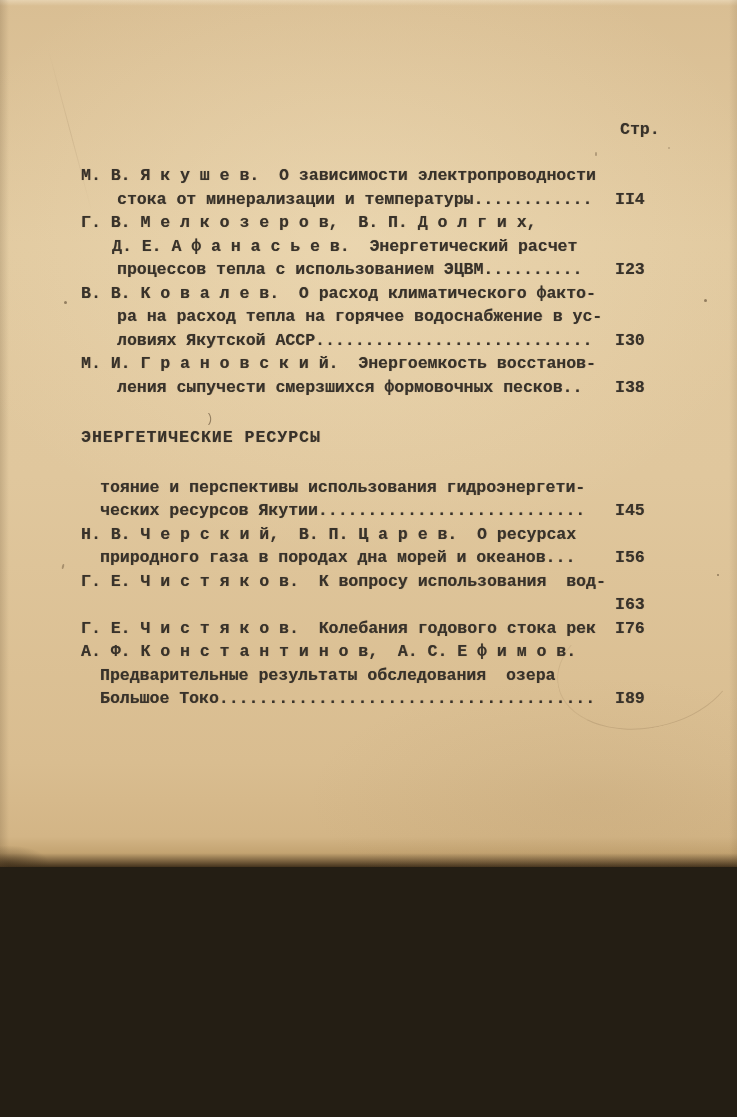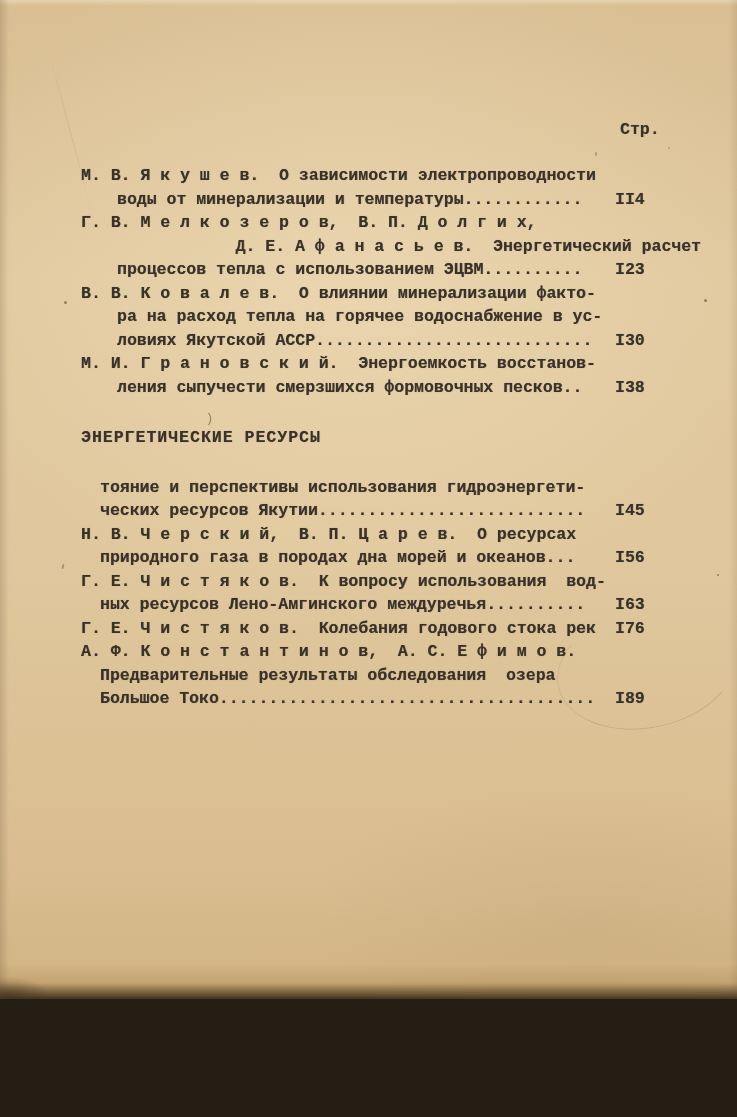--- a/index.html
+++ b/index.html
@@ -1,18 +1,18 @@
 <!DOCTYPE html>
 <html><head>
 <meta charset="utf-8">
 <style>
   html,body{margin:0;padding:0;background:#241e14;}
   .paper{
     position:relative;
-    width:737px;height:999px;
+    width:737px;height:867px;
     overflow:hidden;
     font-family:"Liberation Mono","DejaVu Sans Mono",monospace;
     font-weight:700;
     color:#38322a;
     background-image:
       radial-gradient(90% 55% at 48% 28%, rgba(248,233,200,0.38) 0%, rgba(248,233,200,0) 65%),
       radial-gradient(55% 20% at 80% 92%, rgba(150,120,80,0.10), rgba(150,120,80,0) 70%),
       radial-gradient(60px 26px at 1% 99.6%, rgba(60,45,25,0.50), rgba(60,45,25,0) 70%),
       linear-gradient(90deg, rgba(100,78,48,0.22) 0px, rgba(100,78,48,0) 9px, rgba(100,78,48,0) 729px, rgba(100,78,48,0.12) 737px),
       linear-gradient(180deg, rgba(255,248,230,0.35) 0px, rgba(255,248,230,0) 6px),
@@ -26,21 +26,21 @@
   .toc{
     position:absolute; left:81px; top:164px; width:620px;
     font-size:16.5px;
   }
   .line{
     position:relative;
     line-height:23.5px; height:23.5px;
     white-space:pre;
   }
   .i1{ padding-left:36px; }  
-  .i2{ padding-left:31px;text-align:right; }  
+  .i2{ padding-left:31px; }  
   .i1b{ padding-left:19px; } 
   .pnum{
     position:absolute; left:534px; top:0; white-space:pre;text-align:center;
   }
   .heading{
     margin:27px 0 26px 0;
     text-align:left;
     letter-spacing:1px;
     line-height:23.5px; height:23.5px;
     white-space:pre;
@@ -75,38 +75,38 @@
 </head>
 <body>
 
 <div class="paper">
 
   <div class="str-label ink">Стр.</div>
 
   <div class="toc ink">
 
     <div class="line"><span>М. В. Я к у ш е в.  О зависимости электропроводности</span></div>
-    <div class="line i1"><span>воды от минерализации и температуры............</span><span class="pnum">II4</span></div>
+    <div class="line i1"><span>стока от минерализации и температуры............</span><span class="pnum">II4</span></div>
     <div class="line"><span>Г. В. М е л к о з е р о в,  В. П. Д о л г и х,</span></div>
     <div class="line i2"><span>Д. Е. А ф а н а с ь е в.  Энергетический расчет</span></div>
     <div class="line i1"><span>процессов тепла с использованием ЭЦВМ..........</span><span class="pnum">I23</span></div>
-    <div class="line"><span>В. В. К о в а л е в.  О влиянии минерализации факто-</span></div>
+    <div class="line"><span>В. В. К о в а л е в.  О расход климатического факто-</span></div>
     <div class="line i1"><span>ра на расход тепла на горячее водоснабжение в ус-</span></div>
     <div class="line i1"><span>ловиях Якутской АССР............................</span><span class="pnum">I30</span></div>
     <div class="line"><span>М. И. Г р а н о в с к и й.  Энергоемкость восстанов-</span></div>
     <div class="line i1"><span>ления сыпучести смерзшихся формовочных песков..</span><span class="pnum">I38</span></div>
 
     <div class="heading">ЭНЕРГЕТИЧЕСКИЕ РЕСУРСЫ</div>
 
     <div class="line i1b"><span>тояние и перспективы использования гидроэнергети-</span></div>
     <div class="line i1b"><span>ческих ресурсов Якутии...........................</span><span class="pnum">I45</span></div>
     <div class="line"><span>Н. В. Ч е р с к и й,  В. П. Ц а р е в.  О ресурсах</span></div>
     <div class="line i1b"><span>природного газа в породах дна морей и океанов...</span><span class="pnum">I56</span></div>
     <div class="line"><span>Г. Е. Ч и с т я к о в.  К вопросу использования  вод-</span></div>
-    <div class="line i1b"><span>ных ресурсов Лено-Амгинского междуречья..........</span><span class="pnum">I63</span></div>
+    <div class="line i1b"><span class="pnum">I63</span></div>
     <div class="line"><span>Г. Е. Ч и с т я к о в.  Колебания годового стока рек</span><span class="pnum">I76</span></div>
     <div class="line"><span>А. Ф. К о н с т а н т и н о в,  А. С. Е ф и м о в.</span></div>
     <div class="line i1b"><span>Предварительные результаты обследования  озера</span></div>
     <div class="line i1b"><span>Большое Токо......................................</span><span class="pnum">I89</span></div>
 
   </div>
 
   <div class="crease c1"></div>
   <div class="crease c2"></div>
   <div class="crease c3"></div>

